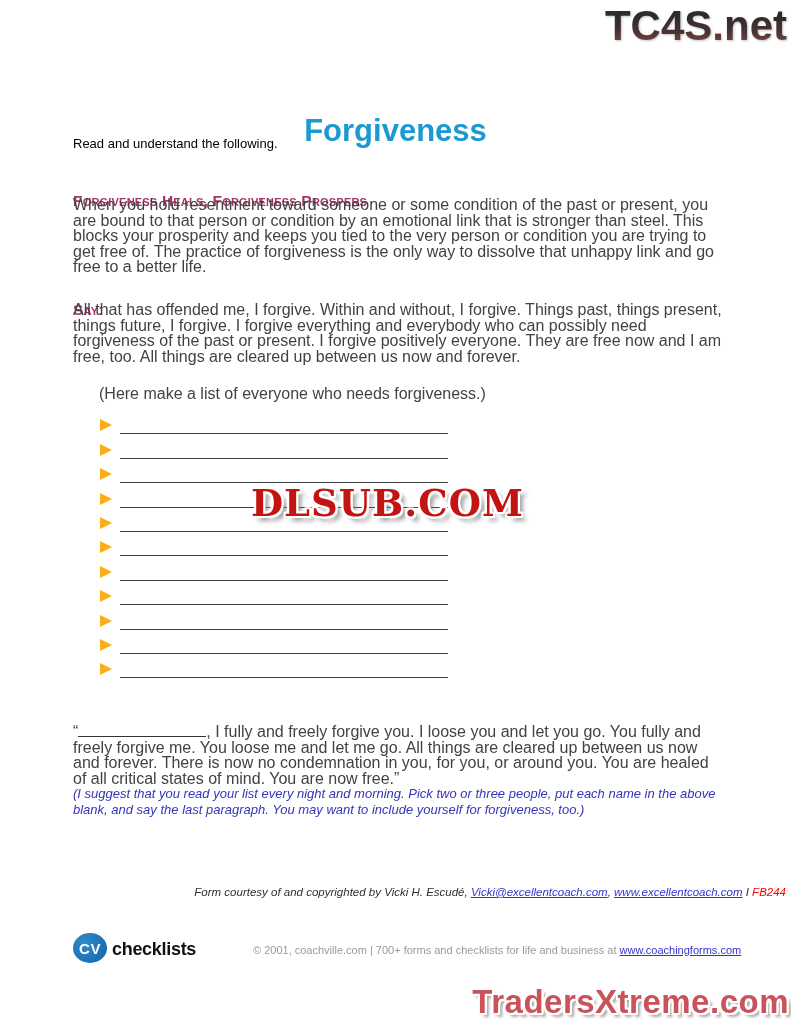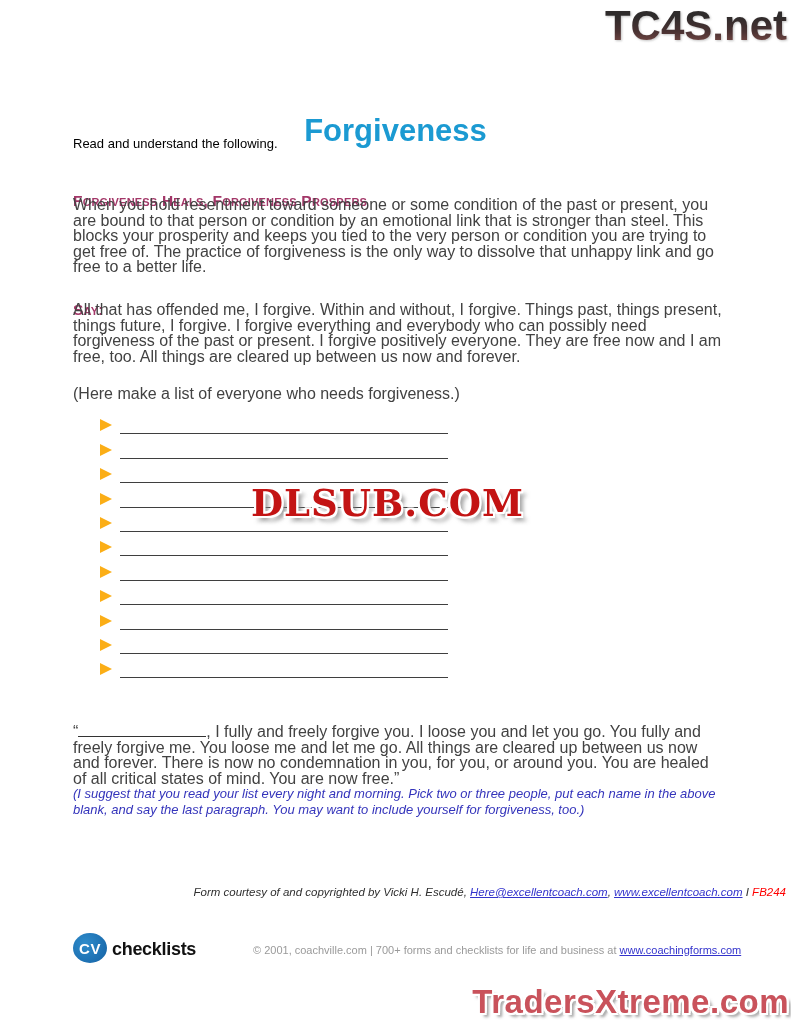--- a/index.html
+++ b/index.html
@@ -65,21 +65,21 @@
   .body-par {
     position: absolute;
     left: 73px;
     width: 650px;
     font-size: 16px;
     line-height: 15.6px;
     color: #424242;
   }
   .sec1-body { top: 197px; }
   .sec2-body { top: 302px; }
-  .list-prompt { top: 386px; }
+  .list-prompt { top: 386px; margin-left: 26px; }
   .quote-par  { top: 724px; }
 
   .note-par {
     position: absolute;
     left: 73px;
     top: 786px;
     width: 650px;
     font-size: 13px;
     line-height: 15.6px;
     font-style: italic;
@@ -272,21 +272,21 @@
 
   <div class="dlsub">DLSUB.COM</div>
 
   <div class="body-par quote-par">
     <span>“</span><span class="quote-blank"></span><span>, I fully and freely forgive you.  I loose you and let you go.  You fully and freely forgive me. You loose me and let me go.  All things are cleared up between us now and forever. There is now no condemnation in you, for you, or around you. You are healed of all critical states of mind. You are now free.”</span>
   </div>
 
   <div class="note-par">(I suggest that you read your list every night and morning.  Pick two or three people, put each name in the above blank, and say the last paragraph.  You may want to include yourself for forgiveness, too.)</div>
 
   <div class="credit">
-    <span>Form courtesy of and copyrighted by Vicki H. Escudé, </span><a href="#">Here@excellentcoach.com</a><span>, </span><a href="#">www.excellentcoach.com</a><span> I </span><span class="code">FB244</span>
+    <span>Form courtesy of and copyrighted by Vicki H. Escudé, </span><a href="#">Vicki@excellentcoach.com</a><span>, </span><a href="#">www.excellentcoach.com</a><span> I </span><span class="code">FB244</span>
   </div>
 
   <div class="cv-logo">
     <span>CV</span>
   </div>
   <div class="cv-name">checklists</div>
 
   <div class="footer-bar">
     <span>© 2001, coachville.com | 700+ forms and checklists for life and business at </span><a href="#">www.coachingforms.com</a>
   </div>

